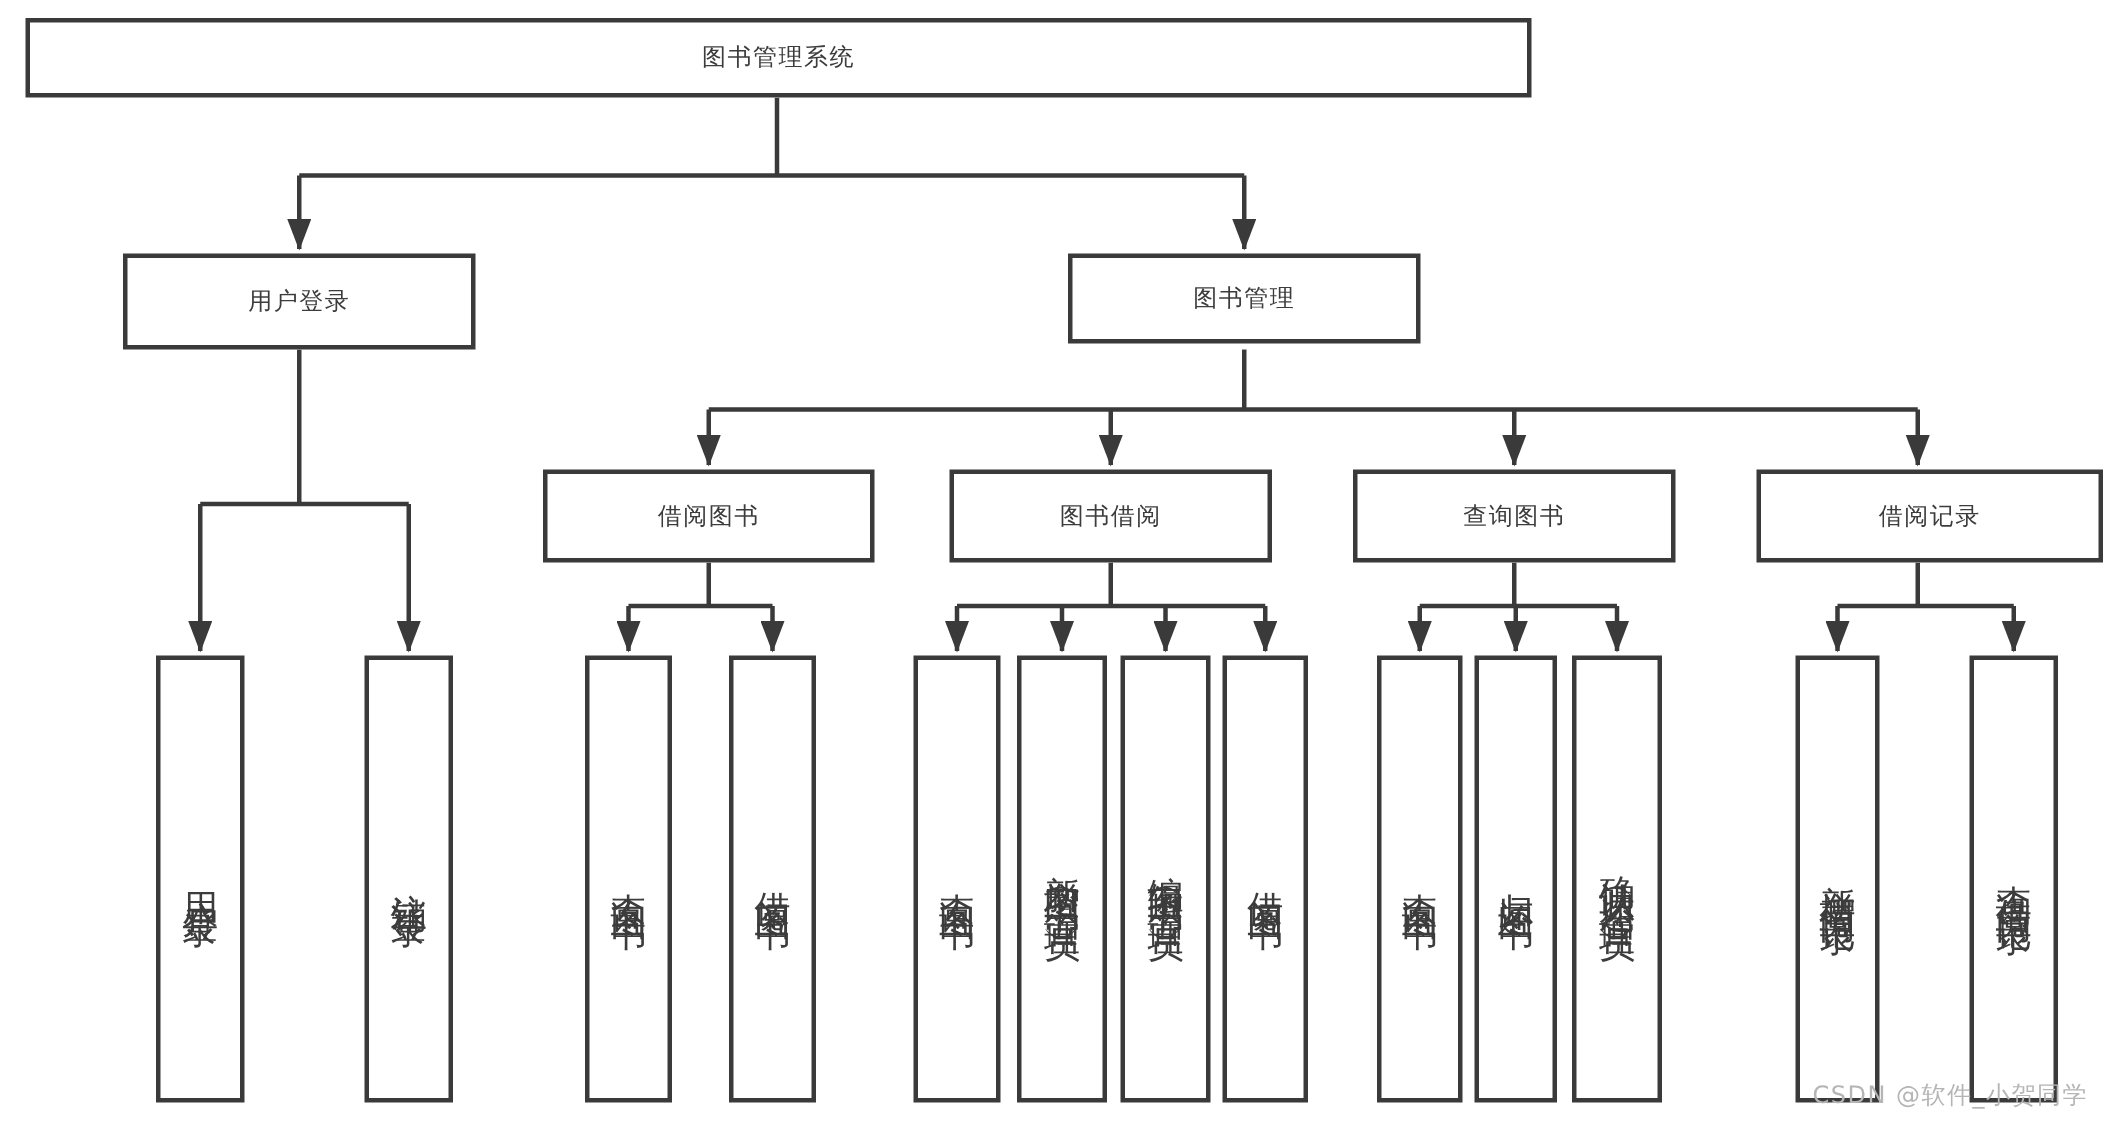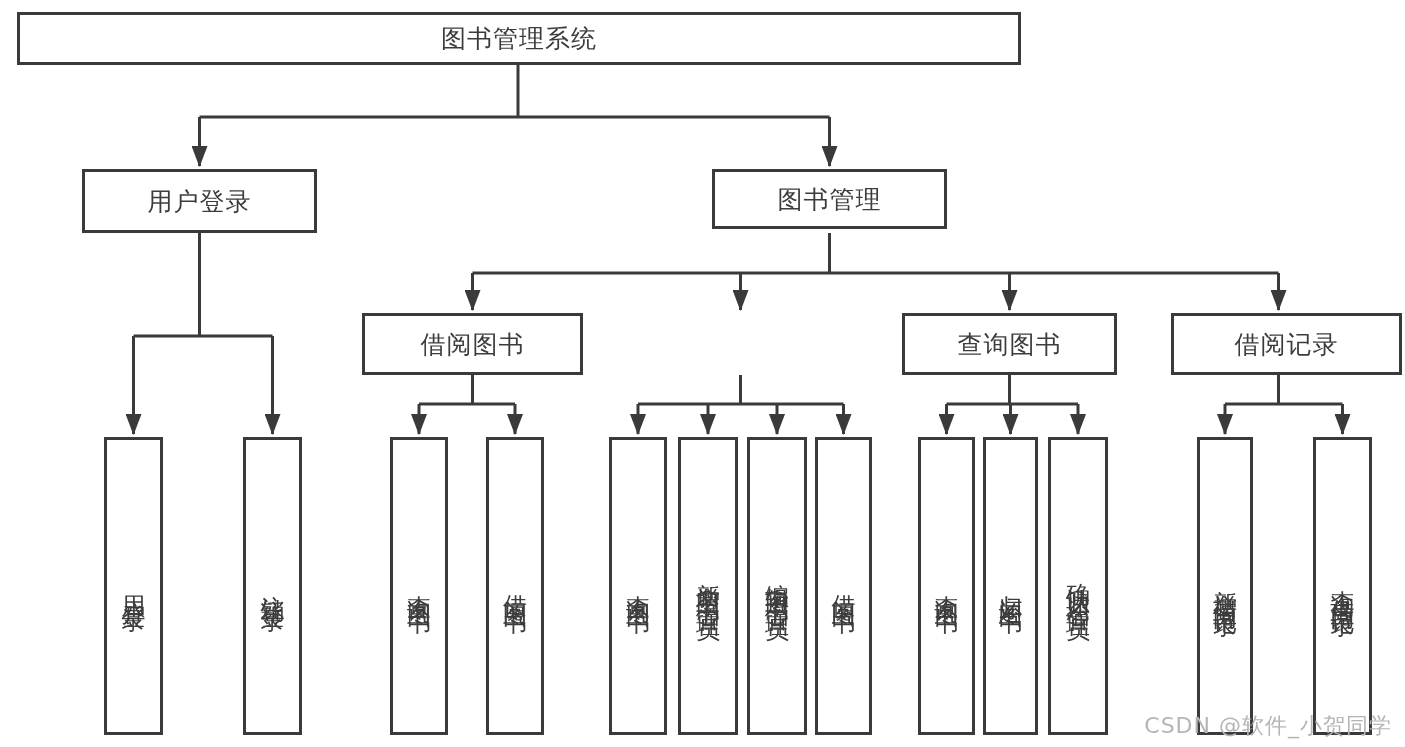--- a/index.html
+++ b/index.html
@@ -21,30 +21,30 @@
   svg.wires path{stroke:var(--line);stroke-width:3;fill:none;}
   svg.wires marker path{fill:var(--line);stroke:none;}
   .node{
     position:absolute;box-sizing:border-box;z-index:2;
     border:3px solid var(--line);
     background:var(--box-background);
     color:var(--text);
     display:flex;align-items:center;justify-content:center;
     text-align:center;
   }
-  .node.h{font-size:25px;letter-spacing:1px;white-space:nowrap;text-align:center;}
+  .node.h{font-size:16px;letter-spacing:1px;white-space:nowrap;text-align:center;}
   .node.v{
     writing-mode:vertical-rl;
     text-orientation:mixed;
     font-size:24px;letter-spacing:5px;
     line-height:1;
   }
   .watermark{
     position:absolute;right:13px;bottom:6px;z-index:3;
-    font-size:22px;letter-spacing:1px;
+    font-size:16px;letter-spacing:1px;
     color:var(--watermark-text);
     white-space:nowrap;
   }
 </style>
 </head>
 <body>
 
 <div class="canvas">
 
   <svg class="wires" viewBox="0 0 1405 747" xmlns="http://www.w3.org/2000/svg">
@@ -116,20 +116,23 @@
   <div class="node h" style="left:82px;top:169px;width:235px;height:64px">
     <span>用户登录</span>
   </div>
   <div class="node h" style="left:712px;top:169px;width:235px;height:60px">
     <span>图书管理</span>
   </div>
 
   <div class="node h" style="left:362px;top:313px;width:221px;height:62px">
     <span>借阅图书</span>
   </div>
+  <div class="node h" style="left:633px;top:313px;width:215px;height:62px">
+    <span>图书借阅</span>
+  </div>
   <div class="node h" style="left:902px;top:313px;width:215px;height:62px">
     <span>查询图书</span>
   </div>
   <div class="node h" style="left:1171px;top:313px;width:231px;height:62px">
     <span>借阅记录</span>
   </div>
 
   <div class="node v" style="left:104px;top:437px;width:59px;height:298px">
     <span>用户登录</span>
   </div>

